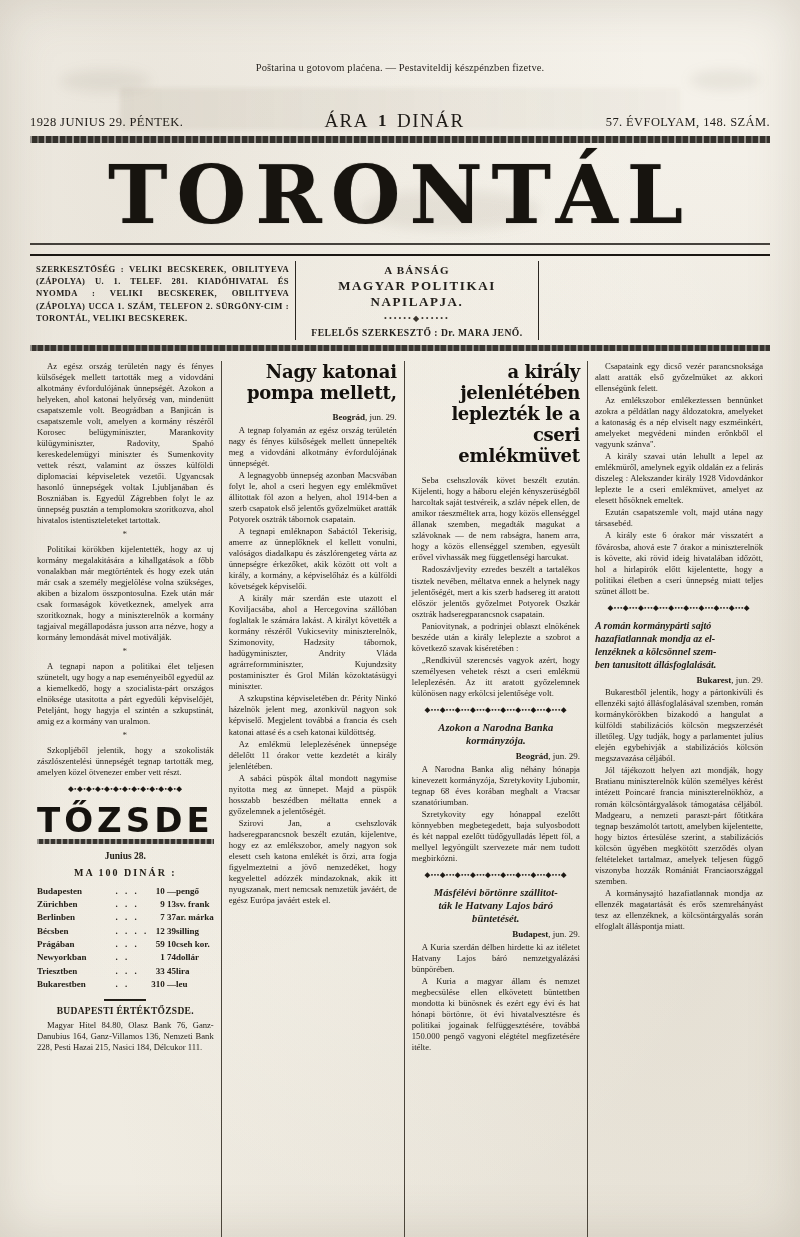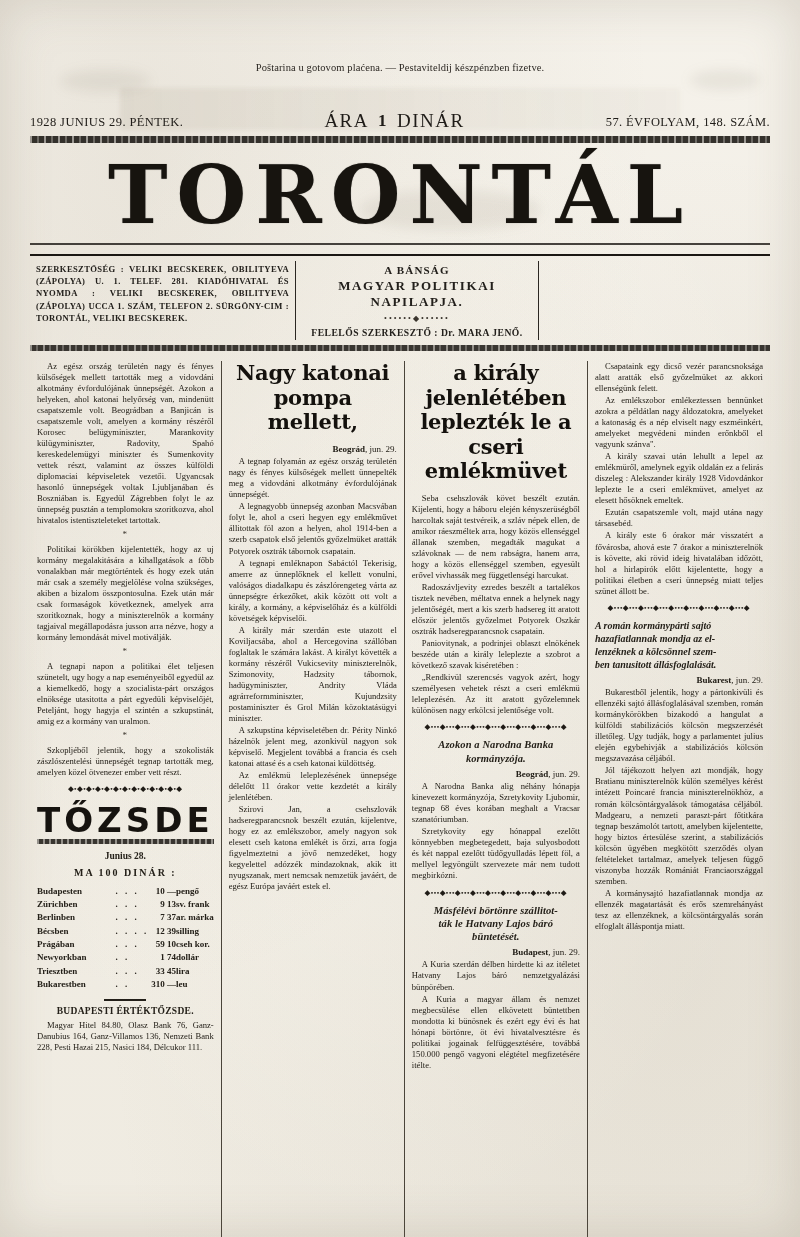--- a/index.html
+++ b/index.html
@@ -117,24 +117,24 @@
     color:#242019;
   }
   .c1{width:182px;border-right:1px solid #4a443a;}
   .c2{width:186px;border-right:1px solid #4a443a;}
   .c3{width:186px;border-right:1px solid #4a443a;}
   .c4{width:186px;}
   .col p{margin:0 0 1px;text-indent:10px;}
   .col p.noind{text-indent:0;}
 
   .headline{
-    text-align:center;
+    text-align:right;
     font-family:"DejaVu Serif", serif;
     font-weight:700;
-    font-size:21px;
+    font-size:18px;
     line-height:1.17;
     letter-spacing:-.2px;
     color:#14110d;
     margin:0 0 9px;
   }
   .headline .l2{letter-spacing:-.4px;}
 
   .place{
     text-align:right;
     font-size:9px;
@@ -335,20 +335,21 @@
       <div class="headline">
         <div>Nagy katonai pompa mellett,</div>
       </div>
       <p class="place noind"><b>Beográd</b><span>, jun. 29.</span></p>
       <p>A tegnap folyamán az egész ország területén nagy és fényes külsőségek mellett ünnepelték meg a vidovdáni alkotmány évfordulójának ünnepségét.</p>
       <p>A legnagyobb ünnepség azonban Macsvában folyt le, ahol a cseri hegyen egy emlékművet állitottak föl azon a helyen, ahol 1914-ben a szerb csapatok első jelentős győzelmüket aratták Potyorek osztrák tábornok csapatain.</p>
       <p>A tegnapi emléknapon Sabáctól Tekerisig, amerre az ünneplőknek el kellett vonulni, valóságos diadalkapu és zászlórengeteg várta az ünnepségre érkezőket, akik között ott volt a király, a kormány, a képviselőház és a külföldi követségek képviselői.</p>
       <p>A király már szerdán este utazott el Koviljacsába, ahol a Hercegovina szállóban foglaltak le számára lakást. A királyt követték a kormány részéről Vukicsevity miniszterelnök, Szimonovity, Hadzsity tábornok, hadügyminiszter, Andrity Vláda agrárreformminiszter, Kujundzsity postaminiszter és Grol Milán közoktatásügyi miniszter.</p>
       <p>A szkupstina képviseletében dr. Périty Ninkó házelnök jelent meg, azonkivül nagyon sok képviselő. Megjelent továbbá a francia és cseh katonai attasé és a cseh katonai küldöttség.</p>
       <p>Az emlékmü leleplezésének ünnepsége délelőtt 11 órakor vette kezdetét a király jelenlétében.</p>
+      <p>A sabáci püspök által mondott nagymise nyitotta meg az ünnepet. Majd a püspök hosszabb beszédben méltatta ennek a győzelemnek a jelentőségét.</p>
       <p>Szirovi Jan, a csehszlovák hadseregparancsnok beszélt ezután, kijelentve, hogy ez az emlékszobor, amely nagyon sok elesett cseh katona emlékét is őrzi, arra fogja figyelmeztetni a jövő nemzedéket, hogy kegyelettel adózzék mindazoknak, akik itt nyugszanak, mert nemcsak nemzetük javáért, de egész Európa javáért estek el.</p>
     </div>
 
     <div class="col c3">
       <div class="headline">
         <div class="l2">a király jelenlétében leplezték le a cseri</div>
         <div>emlékmüvet</div>
       </div>
       <p>Seba csehszlovák követ beszélt ezután. Kijelenti, hogy a háboru elején kényszerüségből harcoltak saját testvéreik, a szláv népek ellen, de amikor ráeszméltek arra, hogy közös ellenséggel állanak szemben, megadták magukat a szlávoknak — de nem rabságra, hanem arra, hogy a közös ellenséggel szemben, egyesült erővel vivhassák meg függetlenségi harcukat.</p>
       <p>Radoszávljevity ezredes beszélt a tartalékos tisztek nevében, méltatva ennek a helynek nagy jelentőségét, mert a kis szerb hadsereg itt aratott először jelentős győzelmet Potyorek Oszkár osztrák hadseregparancsnok csapatain.</p>

